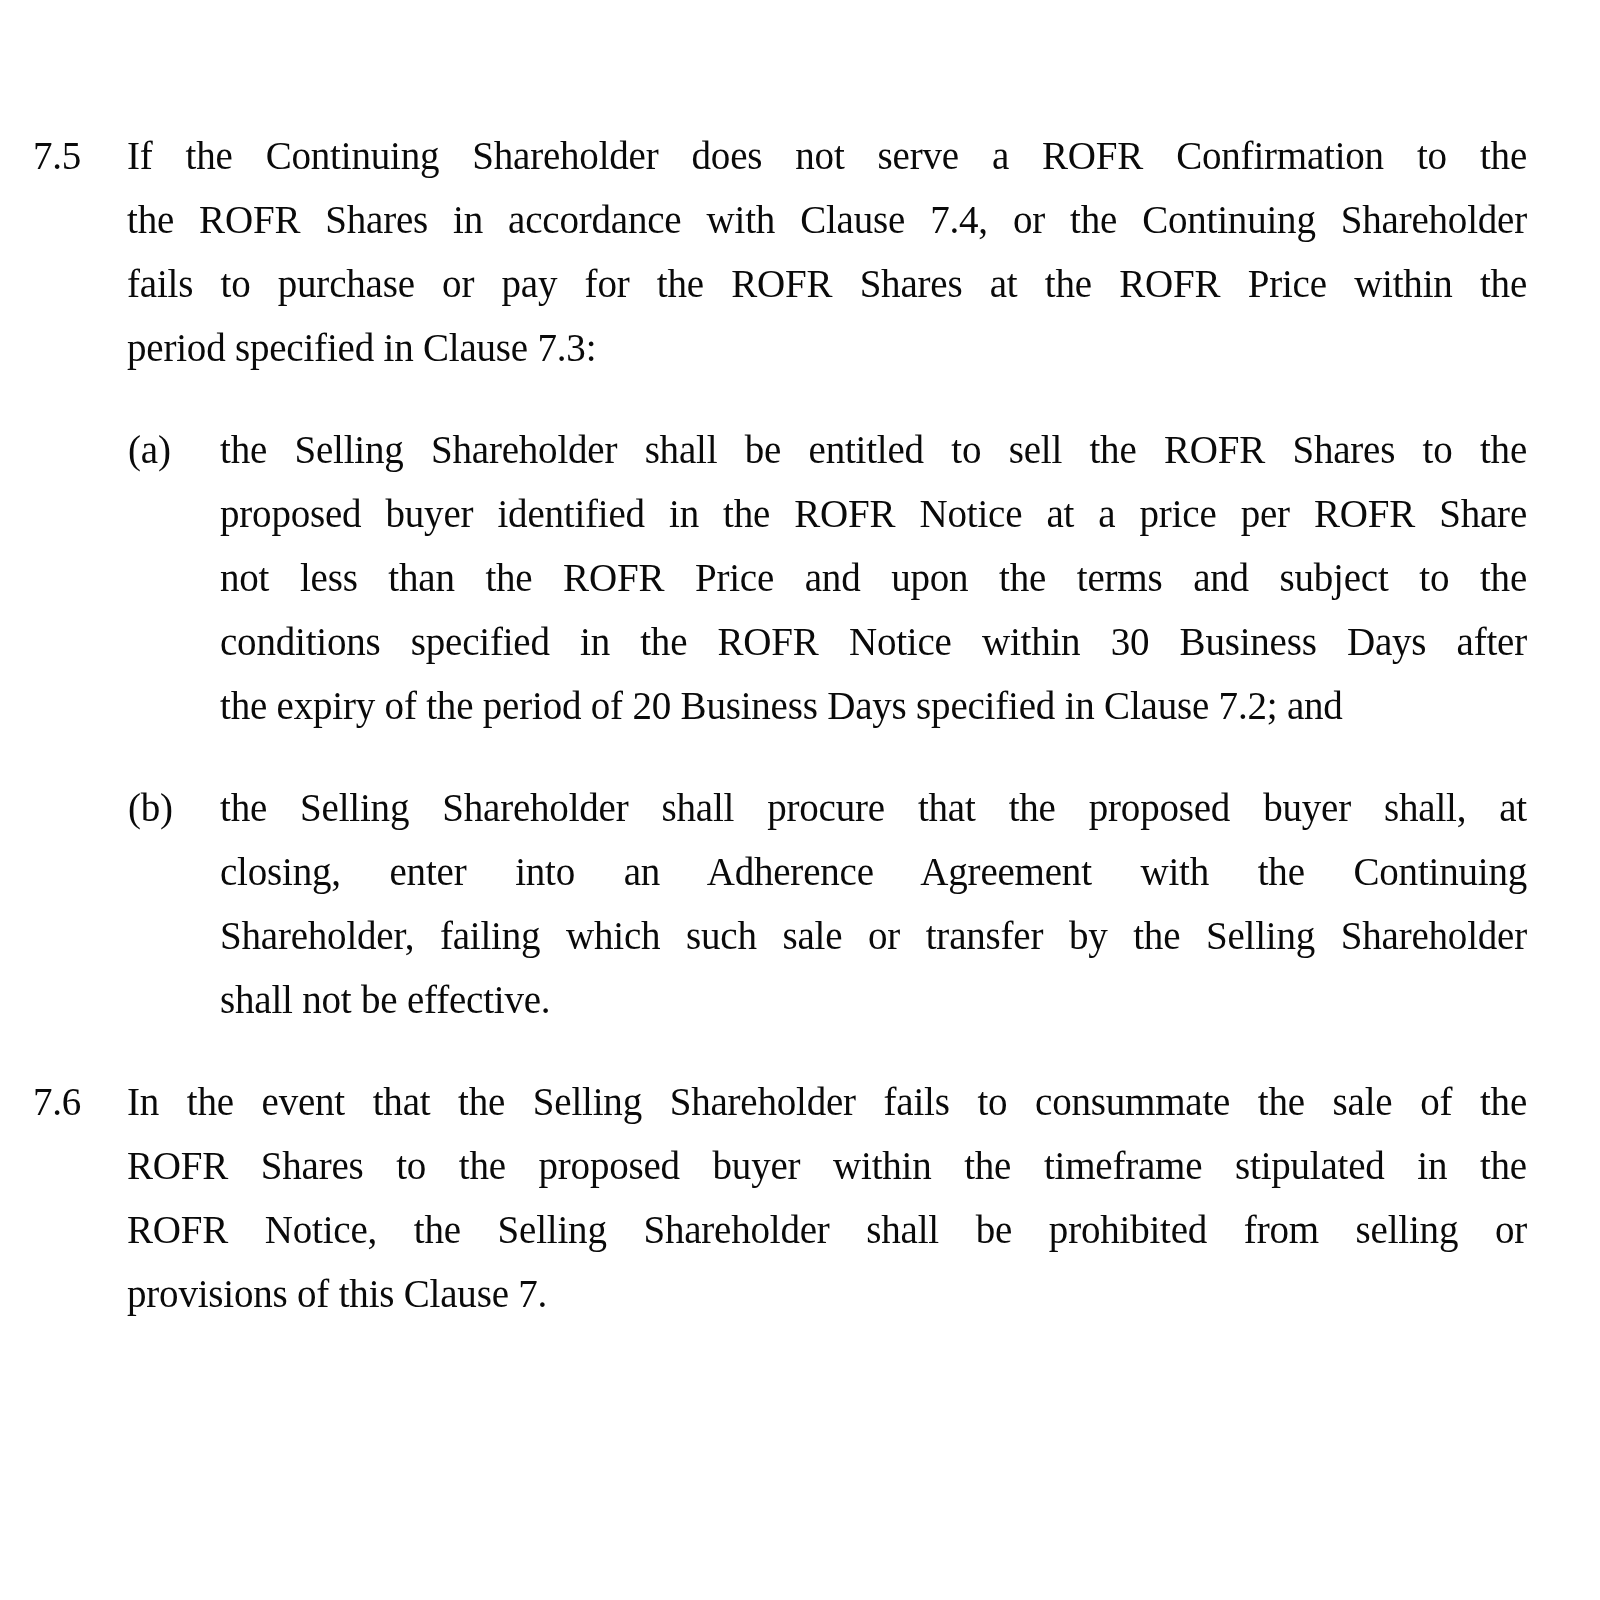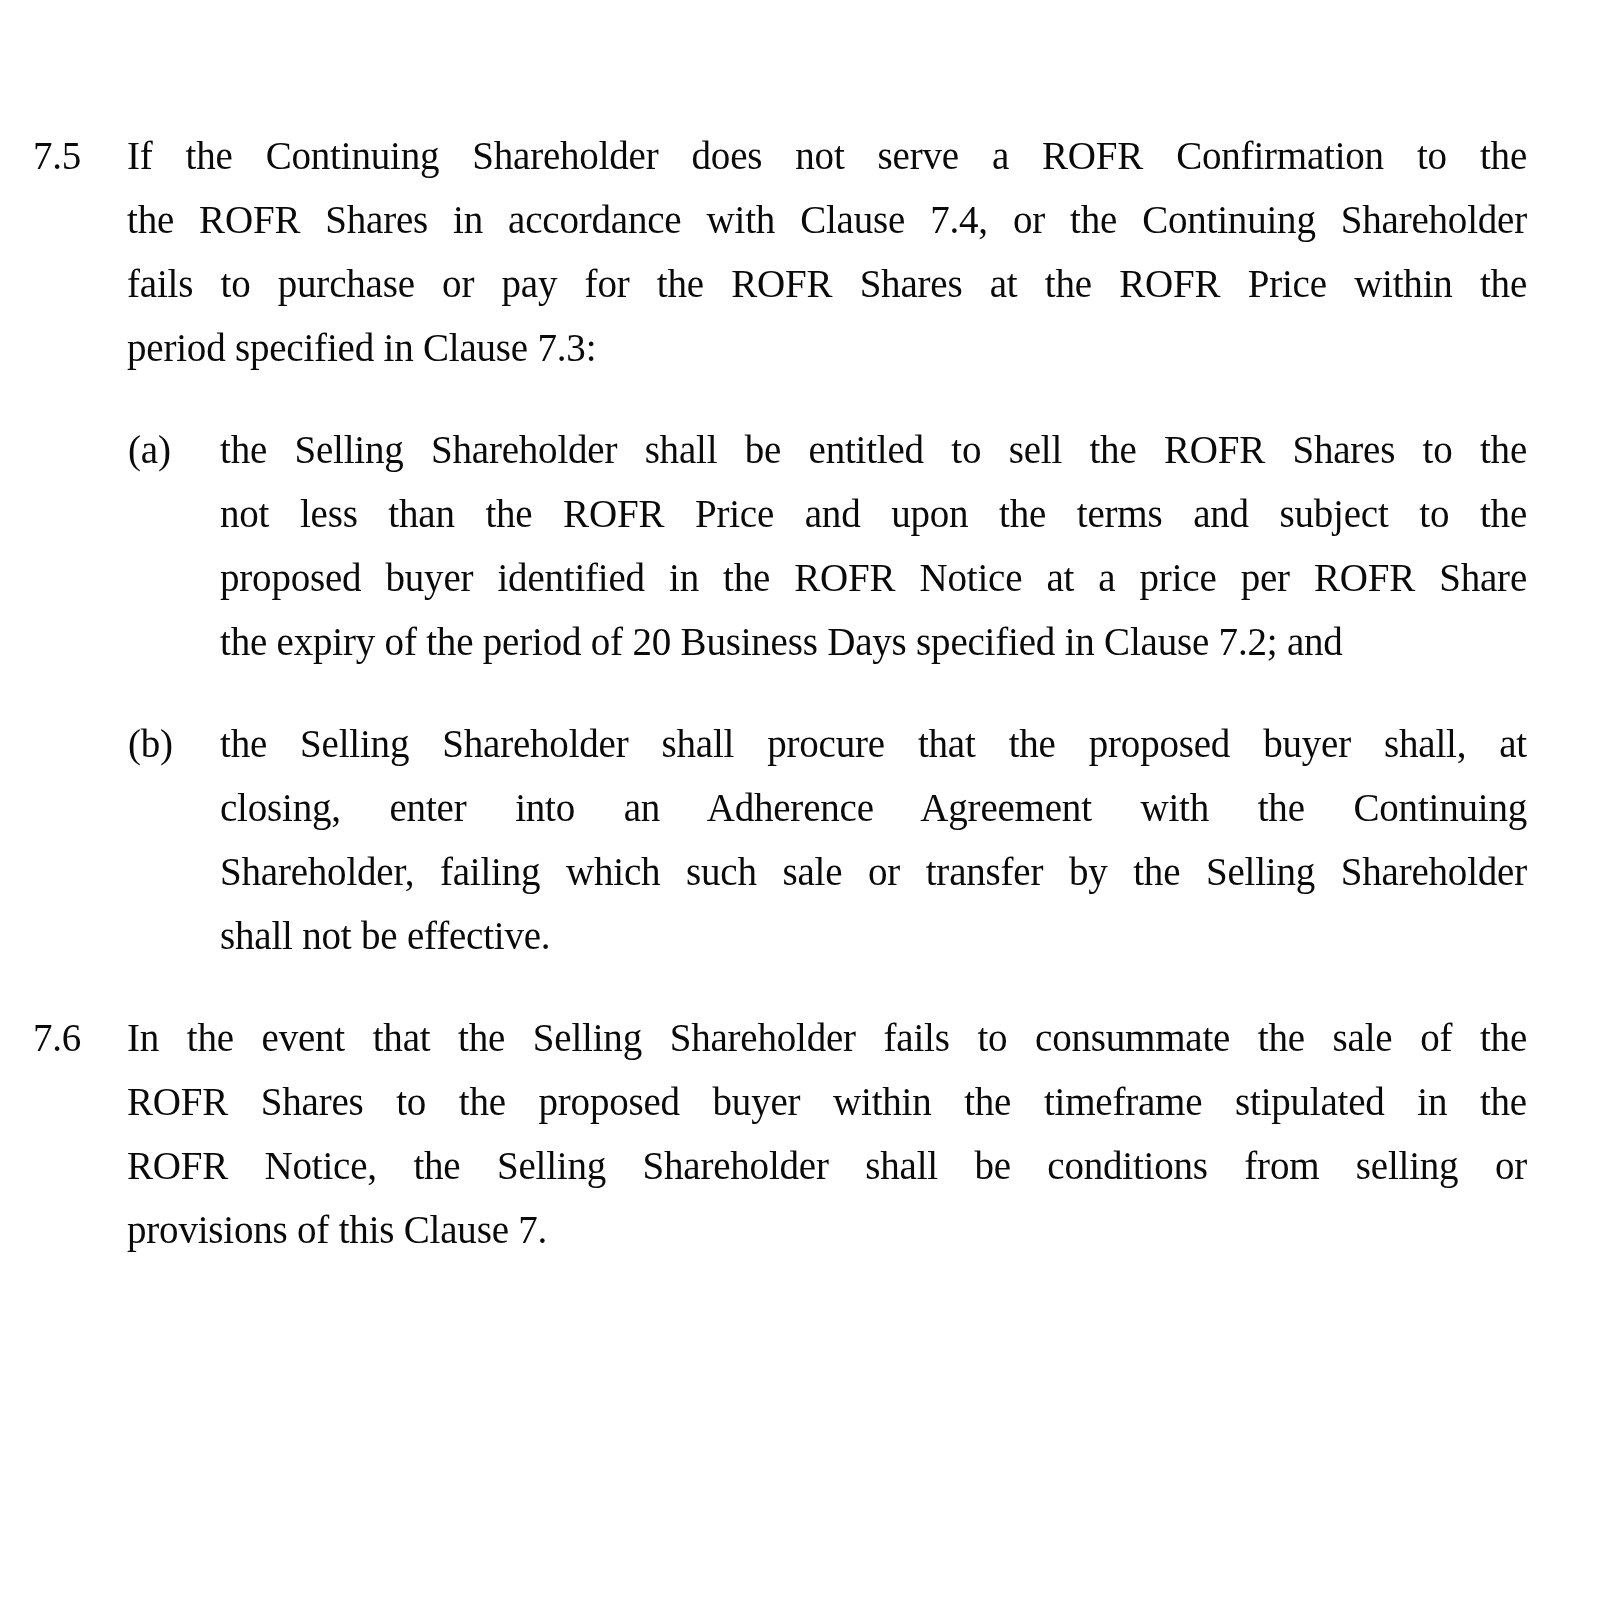--- a/index.html
+++ b/index.html
@@ -63,39 +63,40 @@
           <div class="line">If the Continuing Shareholder does not serve a ROFR Confirmation to the</div>
           <div class="line">the ROFR Shares in accordance with Clause 7.4, or the Continuing Shareholder</div>
           <div class="line">fails to purchase or pay for the ROFR Shares at the ROFR Price within the</div>
           <div class="line last">period specified in Clause 7.3:</div>
         </div>
       </div>
       <div class="row sub-row">
         <div class="sub-label">(a)</div>
         <div class="body">
           <div class="line">the Selling Shareholder shall be entitled to sell the ROFR Shares to the</div>
+          <div class="line">proposed buyer identified in the ROFR Notice at a price per ROFR Share</div>
           <div class="line">not less than the ROFR Price and upon the terms and subject to the</div>
-          <div class="line">proposed buyer identified in the ROFR Notice at a price per ROFR Share</div>
+          <div class="line">conditions specified in the ROFR Notice within 30 Business Days after</div>
           <div class="line last">the expiry of the period of 20 Business Days specified in Clause 7.2; and</div>
         </div>
       </div>
       <div class="row sub-row">
         <div class="sub-label">(b)</div>
         <div class="body">
           <div class="line">the Selling Shareholder shall procure that the proposed buyer shall, at</div>
           <div class="line">closing, enter into an Adherence Agreement with the Continuing</div>
           <div class="line">Shareholder, failing which such sale or transfer by the Selling Shareholder</div>
           <div class="line last">shall not be effective.</div>
         </div>
       </div>
     </section>
     <section class="clause">
       <div class="row">
         <div class="num">7.6</div>
         <div class="body">
           <div class="line">In the event that the Selling Shareholder fails to consummate the sale of the</div>
           <div class="line">ROFR Shares to the proposed buyer within the timeframe stipulated in the</div>
-          <div class="line">ROFR Notice, the Selling Shareholder shall be conditions from selling or</div>
+          <div class="line">ROFR Notice, the Selling Shareholder shall be prohibited from selling or</div>
           <div class="line last">provisions of this Clause 7.</div>
         </div>
       </div>
     </section>
   </div>
 
 </body></html>

